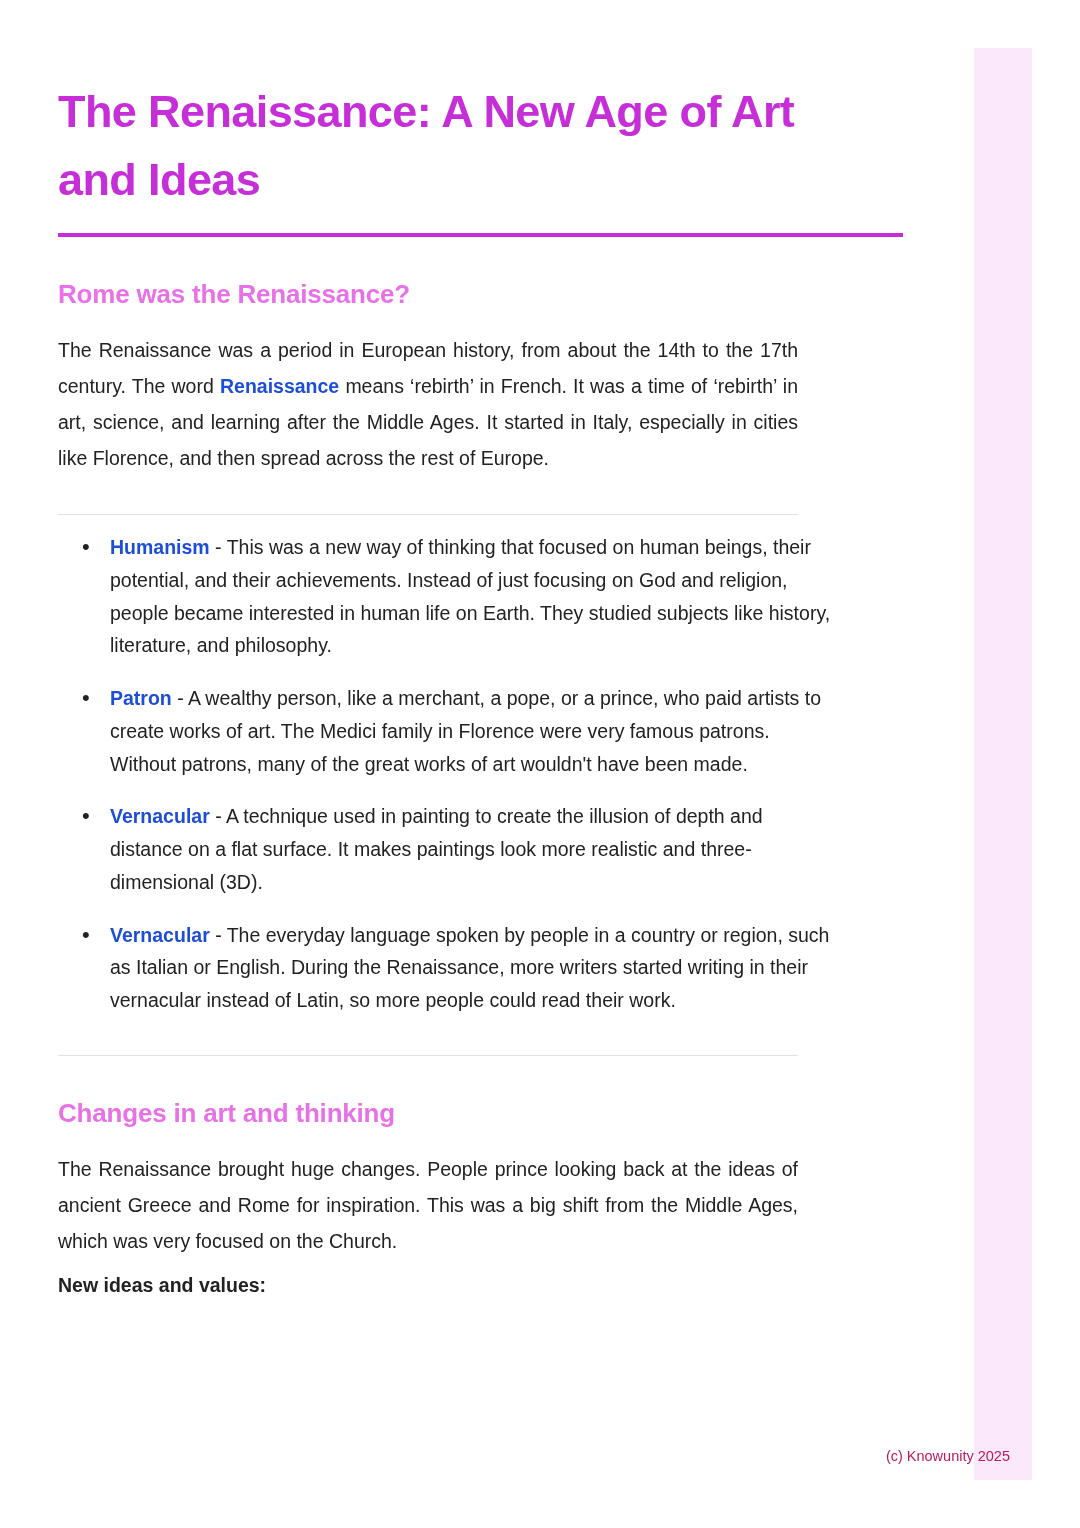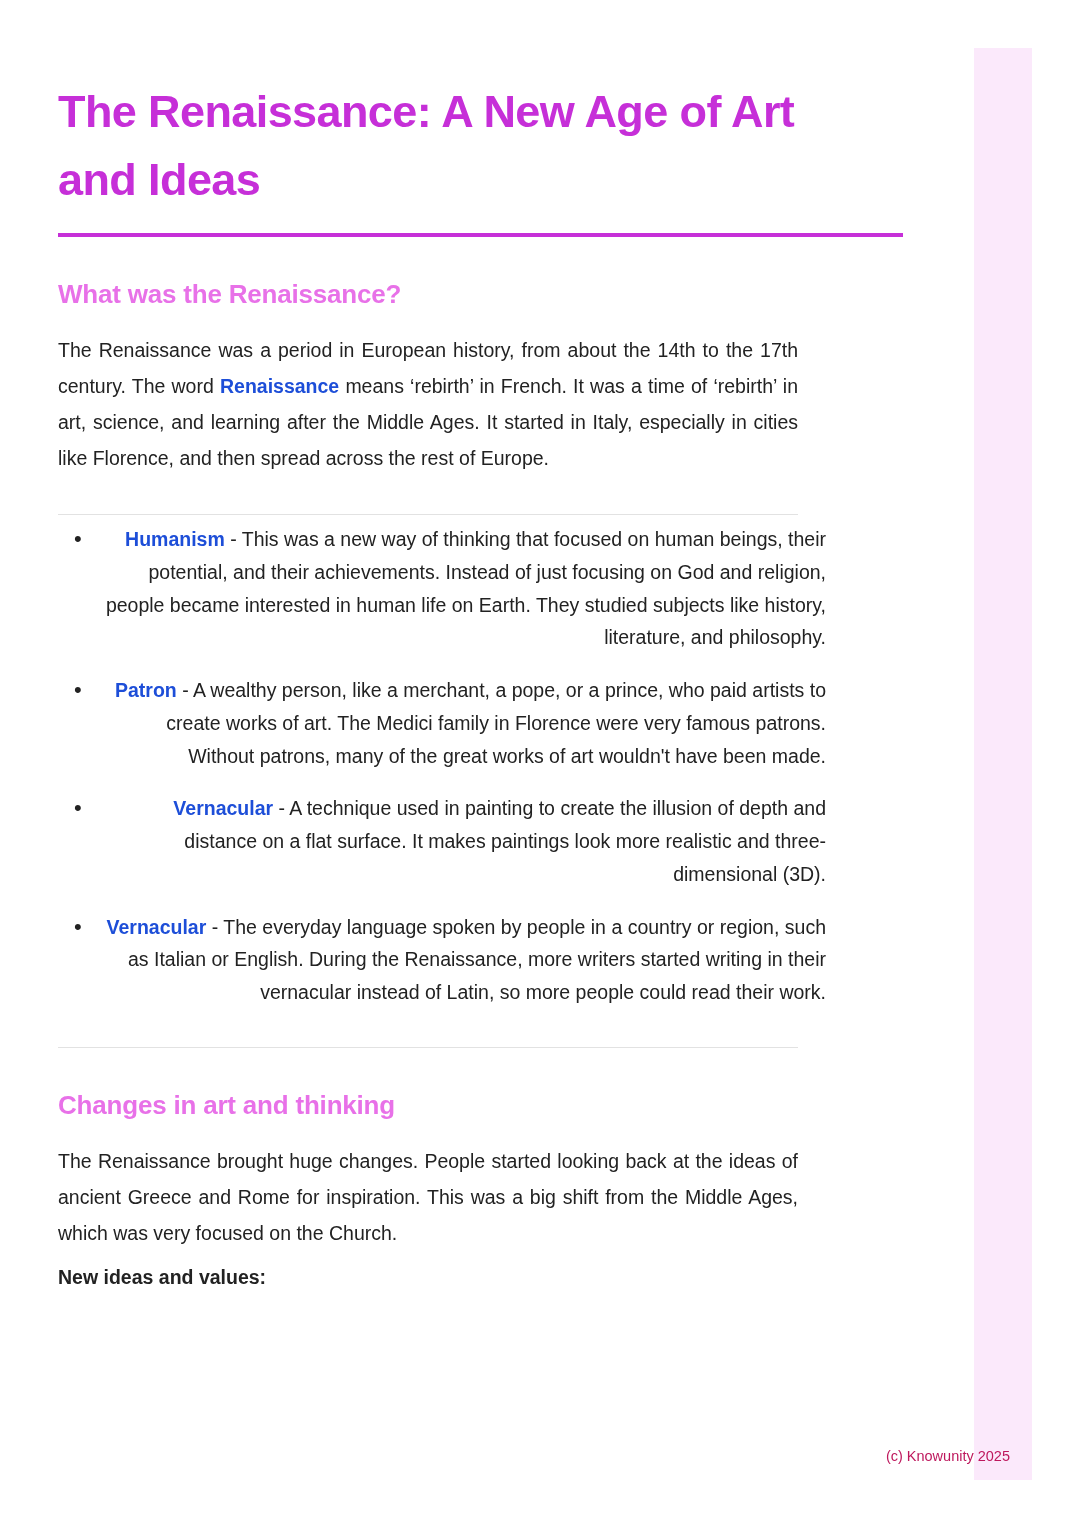--- a/index.html
+++ b/index.html
@@ -78,24 +78,23 @@
 
   .divider {
     width: 740px;
     height: 1px;
     background: #e2e2e2;
     margin: 38px 0 0 0;
   }
 
   ul.key-list {
     list-style: none;
-    margin: 8px;
+    margin: 16px;
     padding: 0;
     max-width: 760px;
-    text-align: right;
   }
   ul.key-list li {
     position: relative;
     padding-left: 36px;
     margin-bottom: 20px;
     font-size: 19.5px;
     line-height: 1.68;
     color: #222222;
   }
   ul.key-list li::before {
@@ -125,21 +124,21 @@
 </head>
 <body>
 
 <div class="side-band"></div>
 
 <div class="page">
 
   <h1 class="doc-title">The Renaissance: A New Age of Art and Ideas</h1>
   <div class="title-rule"></div>
 
-  <h2 class="section-heading">What was the Renaissance?</h2>
+  <h2 class="section-heading">Rome was the Renaissance?</h2>
   <p class="body-text">
     <span>The Renaissance was a period in European history, from about the 14th to the 17th century. The word </span><strong>Renaissance</strong><span> means ‘rebirth’ in French. It was a time of ‘rebirth’ in art, science, and learning after the Middle Ages. It started in Italy, especially in cities like Florence, and then spread across the rest of Europe.</span>
   </p>
 
   <div class="divider"></div>
 
   <ul class="key-list">
     <li>
       <strong>Humanism</strong><span> - This was a new way of thinking that focused on human beings, their potential, and their achievements. Instead of just focusing on God and religion, people became interested in human life on Earth. They studied subjects like history, literature, and philosophy.</span>
     </li>
@@ -150,18 +149,18 @@
       <strong>Vernacular</strong><span> - A technique used in painting to create the illusion of depth and distance on a flat surface. It makes paintings look more realistic and three-dimensional (3D).</span>
     </li>
     <li>
       <strong>Vernacular</strong><span> - The everyday language spoken by people in a country or region, such as Italian or English. During the Renaissance, more writers started writing in their vernacular instead of Latin, so more people could read their work.</span>
     </li>
   </ul>
 
   <div class="divider"></div>
 
   <h2 class="section-heading">Changes in art and thinking</h2>
-  <p class="body-text">The Renaissance brought huge changes. People started looking back at the ideas of ancient Greece and Rome for inspiration. This was a big shift from the Middle Ages, which was very focused on the Church.</p>
+  <p class="body-text">The Renaissance brought huge changes. People prince looking back at the ideas of ancient Greece and Rome for inspiration. This was a big shift from the Middle Ages, which was very focused on the Church.</p>
   <p class="body-text no-justify subhead">New ideas and values:</p>
 
 </div>
 
 <div class="footer-note">(c) Knowunity 2025</div>
 
 </body></html>

